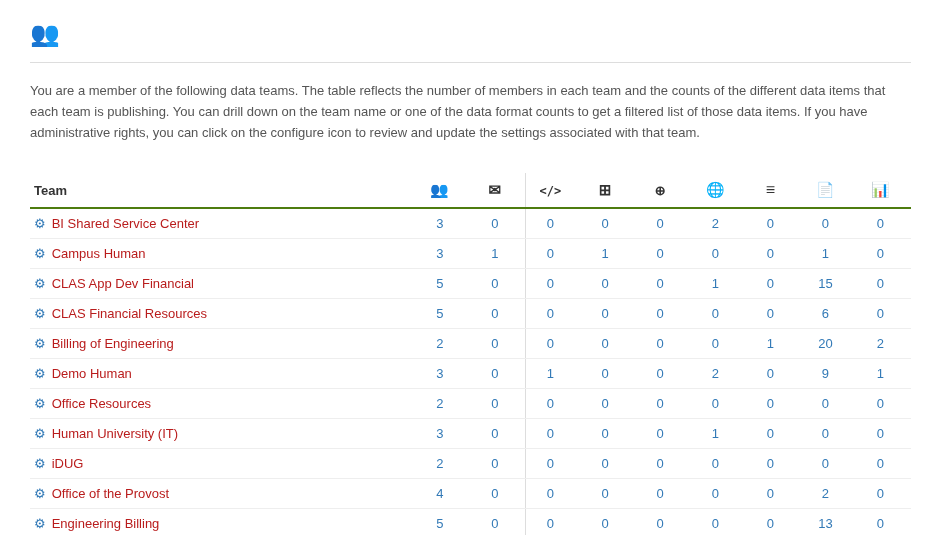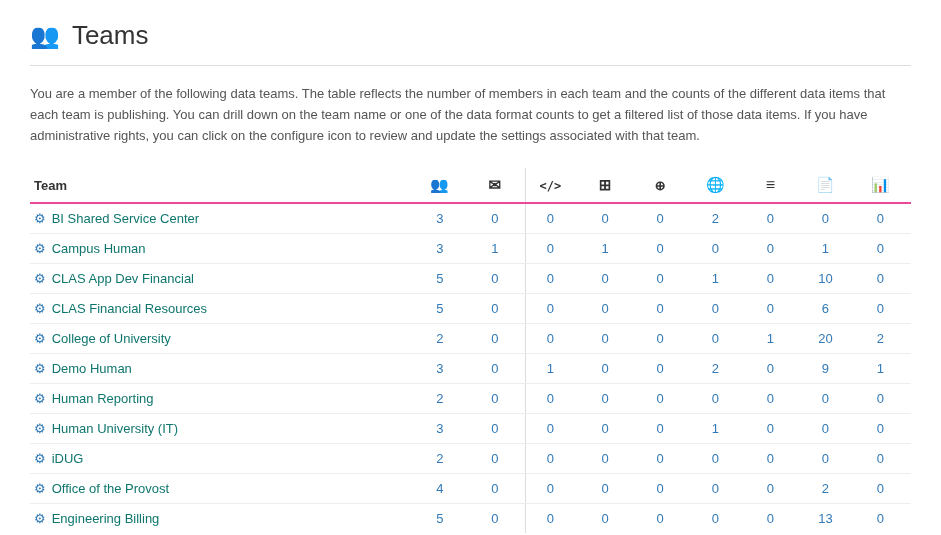--- a/index.html
+++ b/index.html
@@ -24,33 +24,33 @@
       color: #333;
     }
     .teams-icon {
       font-size: 24px;
       color: #333;
     }
     .description {
       font-size: 13px;
       color: #555;
       line-height: 1.6;
-      margin-bottom: 22px;
+      margin-bottom: 30px;
     }
     .teams-table {
       width: 100%;
       border-collapse: collapse;
     }
     .teams-table th {
       text-align: left;
       font-weight: 600;
       font-size: 13px;
       color: #333;
       padding: 8px 10px 8px 4px;
-      border-bottom: 2px solid #ec4899;
+      border-bottom: 2px solid #4d7c0f;
     }
     .teams-table th.center {
       text-align: center;
     }
     .teams-table td {
       padding: 7px 10px 7px 4px;
       border-bottom: 1px solid #eee;
       font-size: 13px;
     }
     .teams-table td.center {
@@ -60,21 +60,21 @@
       display: flex;
       align-items: center;
       gap: 6px;
     }
     .gear-icon {
       color: #337ab7;
       font-size: 13px;
       cursor: pointer;
     }
     .team-link {
-      color: #0f766e;
+      color: #b91c1c;
       text-decoration: none;
       cursor: pointer;
     }
     .num-link {
       color: #337ab7;
       text-decoration: none;
       cursor: pointer;
     }
     .col-divider {
       border-left: 1px solid #ddd;
@@ -84,21 +84,20 @@
     }
     tr:last-child td {
       border-bottom: none;
     }
   </style>
 </head>
 <body>
 
 <div class="page-header">
   <span class="teams-icon">👥</span>
-  <h1 class="page-title">Teams</h1>
 </div>
 
 <p class="description">You are a member of the following data teams. The table reflects the number of members in each team and the counts of the different data items that each team is publishing. You can drill down on the team name or one of the data format counts to get a filtered list of those data items. If you have administrative rights, you can click on the configure icon to review and update the settings associated with that team.</p>
 
 <table class="teams-table">
   <thead>
     <tr>
       <th style="width:280px;">Team</th>
       <th class="center" style="width:40px;">
         <span class="th-icon" title="Members">👥</span>
@@ -171,21 +170,21 @@
       <a class="team-link" href="#">CLAS App Dev Financial</a>
     </div>
   </td>
         <td class="center"><a class="num-link" href="#">5</a></td>
         <td class="center"><a class="num-link" href="#">0</a></td>
         <td class="center col-divider"><a class="num-link" href="#">0</a></td>
         <td class="center"><a class="num-link" href="#">0</a></td>
         <td class="center"><a class="num-link" href="#">0</a></td>
         <td class="center"><a class="num-link" href="#">1</a></td>
         <td class="center"><a class="num-link" href="#">0</a></td>
-        <td class="center"><a class="num-link" href="#">10</a></td>
+        <td class="center"><a class="num-link" href="#">15</a></td>
         <td class="center"><a class="num-link" href="#">0</a></td>
       </tr>
       <tr>
         <td>
     <div class="team-name-cell">
       <span class="gear-icon" title="Configure">⚙</span>
       <a class="team-link" href="#">CLAS Financial Resources</a>
     </div>
   </td>
         <td class="center"><a class="num-link" href="#">5</a></td>
@@ -195,21 +194,21 @@
         <td class="center"><a class="num-link" href="#">0</a></td>
         <td class="center"><a class="num-link" href="#">0</a></td>
         <td class="center"><a class="num-link" href="#">0</a></td>
         <td class="center"><a class="num-link" href="#">6</a></td>
         <td class="center"><a class="num-link" href="#">0</a></td>
       </tr>
       <tr>
         <td>
     <div class="team-name-cell">
       <span class="gear-icon" title="Configure">⚙</span>
-      <a class="team-link" href="#">College of University</a>
+      <a class="team-link" href="#">Billing of Engineering</a>
     </div>
   </td>
         <td class="center"><a class="num-link" href="#">2</a></td>
         <td class="center"><a class="num-link" href="#">0</a></td>
         <td class="center col-divider"><a class="num-link" href="#">0</a></td>
         <td class="center"><a class="num-link" href="#">0</a></td>
         <td class="center"><a class="num-link" href="#">0</a></td>
         <td class="center"><a class="num-link" href="#">0</a></td>
         <td class="center"><a class="num-link" href="#">1</a></td>
         <td class="center"><a class="num-link" href="#">20</a></td>
@@ -229,21 +228,21 @@
         <td class="center"><a class="num-link" href="#">0</a></td>
         <td class="center"><a class="num-link" href="#">2</a></td>
         <td class="center"><a class="num-link" href="#">0</a></td>
         <td class="center"><a class="num-link" href="#">9</a></td>
         <td class="center"><a class="num-link" href="#">1</a></td>
       </tr>
       <tr>
         <td>
     <div class="team-name-cell">
       <span class="gear-icon" title="Configure">⚙</span>
-      <a class="team-link" href="#">Human Reporting</a>
+      <a class="team-link" href="#">Office Resources</a>
     </div>
   </td>
         <td class="center"><a class="num-link" href="#">2</a></td>
         <td class="center"><a class="num-link" href="#">0</a></td>
         <td class="center col-divider"><a class="num-link" href="#">0</a></td>
         <td class="center"><a class="num-link" href="#">0</a></td>
         <td class="center"><a class="num-link" href="#">0</a></td>
         <td class="center"><a class="num-link" href="#">0</a></td>
         <td class="center"><a class="num-link" href="#">0</a></td>
         <td class="center"><a class="num-link" href="#">0</a></td>

